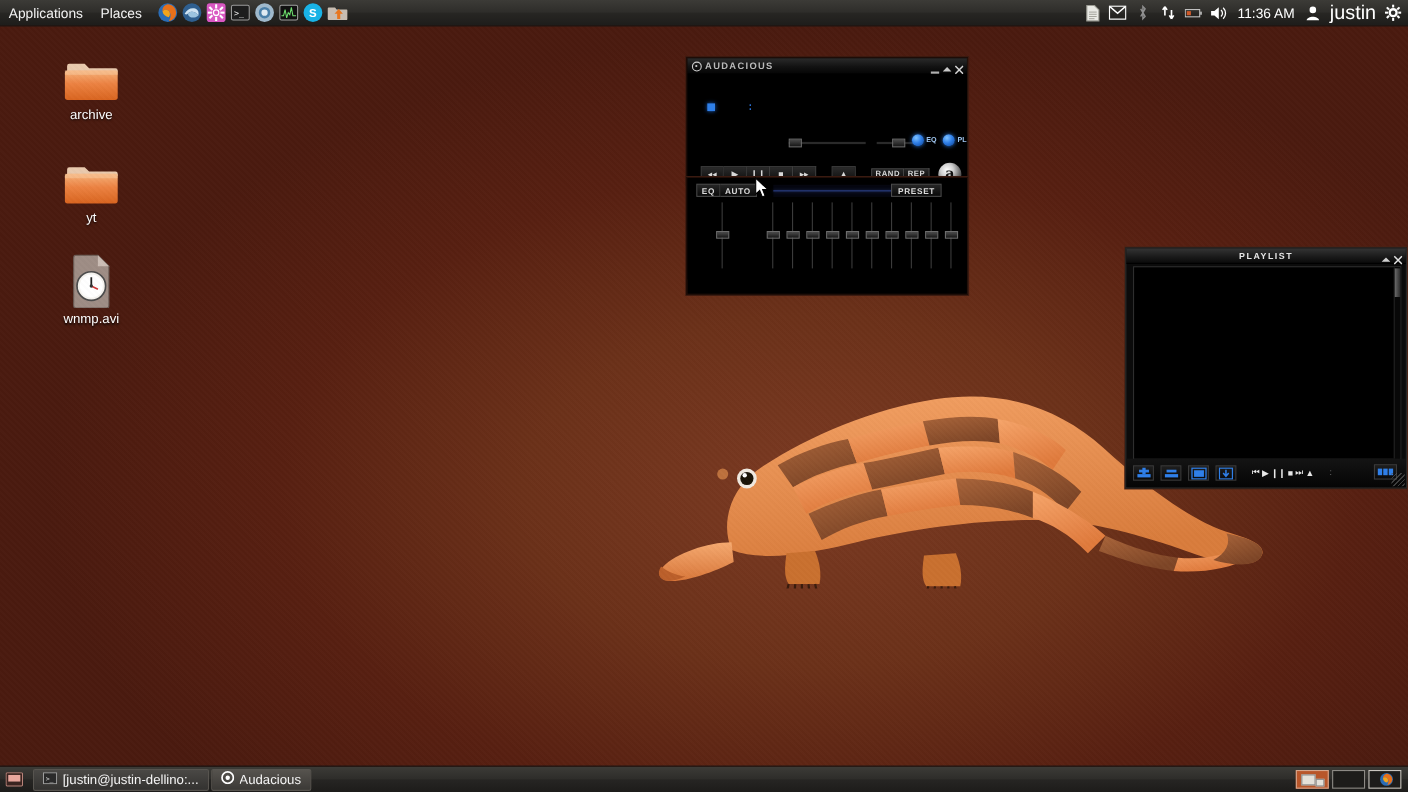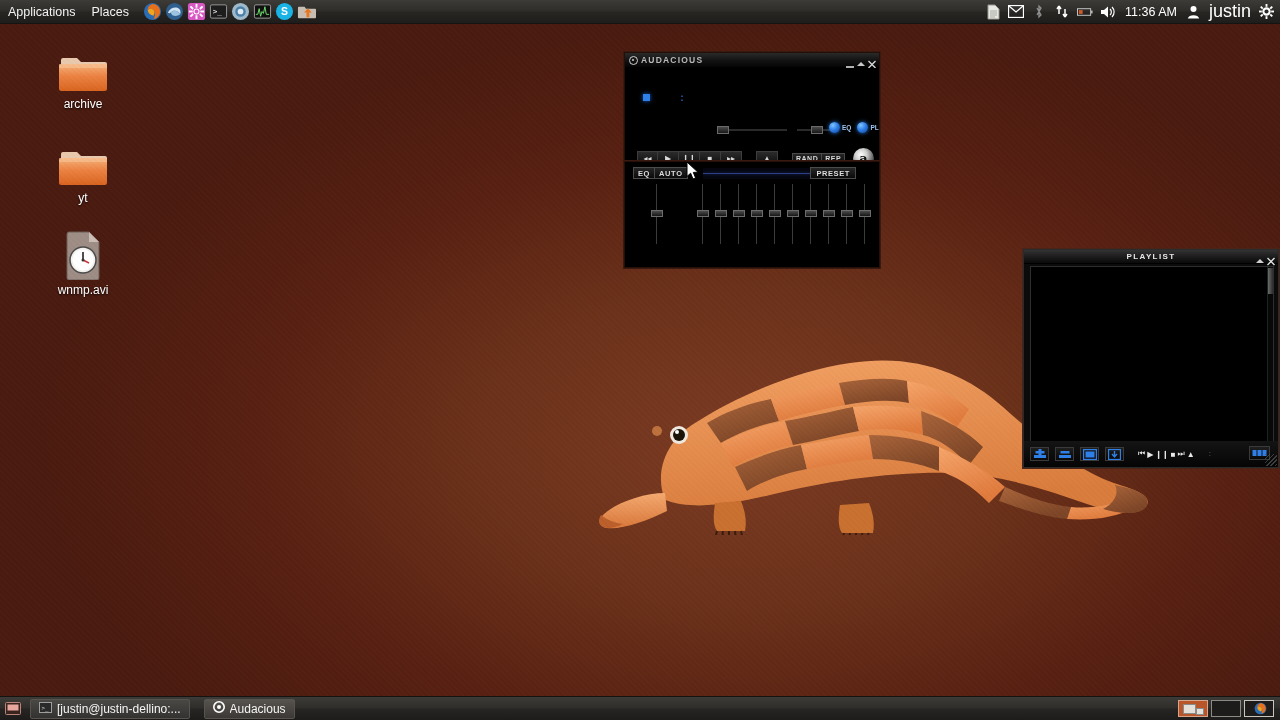--- a/index.html
+++ b/index.html
@@ -190,21 +190,21 @@
     position:absolute; left:5px; top:0; width:1px; height:60px; background:#3b3b3b;
   }
   .eq-slider .knob{
     position:absolute; left:0; top:26px; width:12px; height:7px;
     background:linear-gradient(to bottom,#4c4c4c,#161616);
     border:1px solid #6d6d6d; box-sizing:border-box;
   }
 
   
   #audacious-playlist{
-    position:absolute; left:1023px; top:249px; width:256px; height:219px;
+    position:absolute; left:1023px; top:225px; width:256px; height:219px;
     background:#0b0b0b; border:1px solid #2b2b2b; box-sizing:border-box;
     box-shadow: 0 0 0 1px #4a2416;
   }
   .pl-titlebar{
     position:relative; height:13px;
     background:linear-gradient(to bottom,#333 0%,#1b1b1b 55%,#0a0a0a 100%);
     border-bottom:1px solid #000;
     display:flex; align-items:center; justify-content:center;
   }
   .pl-title{ color:#e6e6e6; font-size:8px; font-weight:bold; letter-spacing:1.4px; line-height:13px; }
@@ -254,21 +254,21 @@
     position:absolute; left:0; bottom:0; width:1280px; height:24px;
     background: linear-gradient(to bottom,#3c3b37 0%,#2e2d2a 48%,#262523 52%,#1d1c1a 100%);
     border-top:1px solid #141312;
     display:flex; align-items:center; box-sizing:border-box;
     color:#f0f0f0; font-size:12px;
   }
   .show-desktop{
     width:22px; height:20px; margin-left:2px;
     display:flex; align-items:center; justify-content:center;
   }
-  .tasklist{ display:flex; align-items:center; margin-left:6px; gap:14px; flex:1 1 auto; }
+  .tasklist{ display:flex; align-items:center; margin-left:6px; gap:2px; flex:1 1 auto; }
   .task-item{
     display:flex; align-items:center; gap:5px;
     height:20px; padding:0 8px; max-width:210px;
     background: linear-gradient(to bottom,#4a4845,#333230);
     border:1px solid #57544f; border-radius:2px; box-sizing:border-box;
     color:#f4f4f4; font-size:12px; white-space:nowrap; overflow:hidden;
   }
   .task-item.active{
     background: linear-gradient(to bottom,#56534e,#3b3936);
   }

